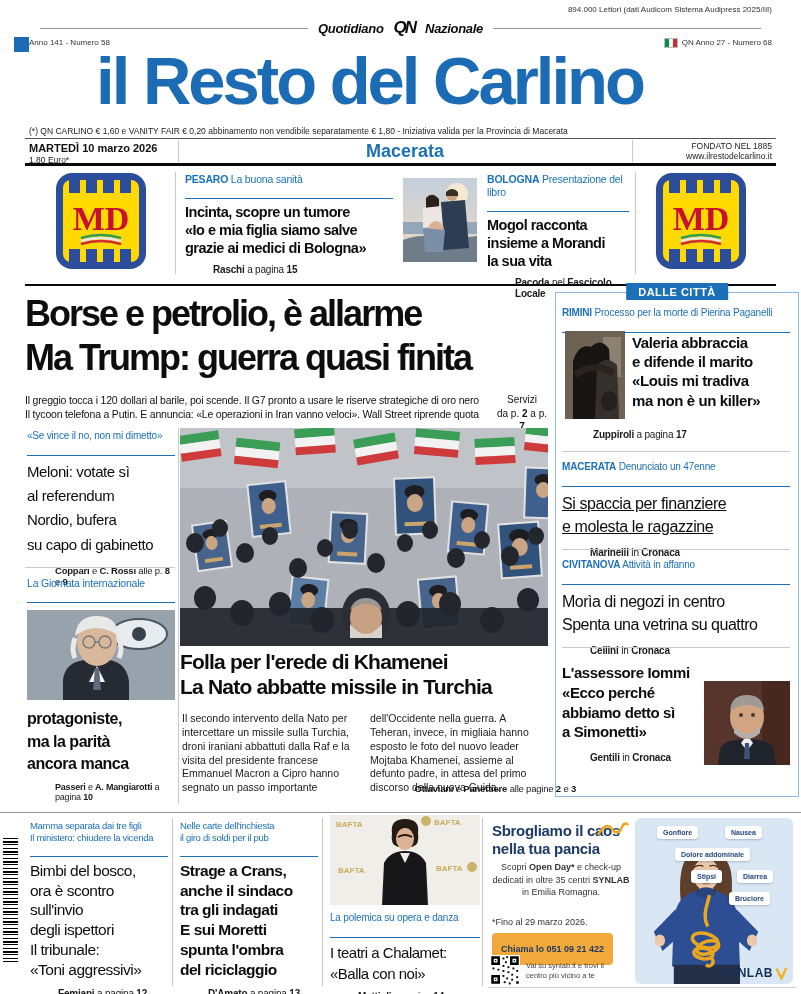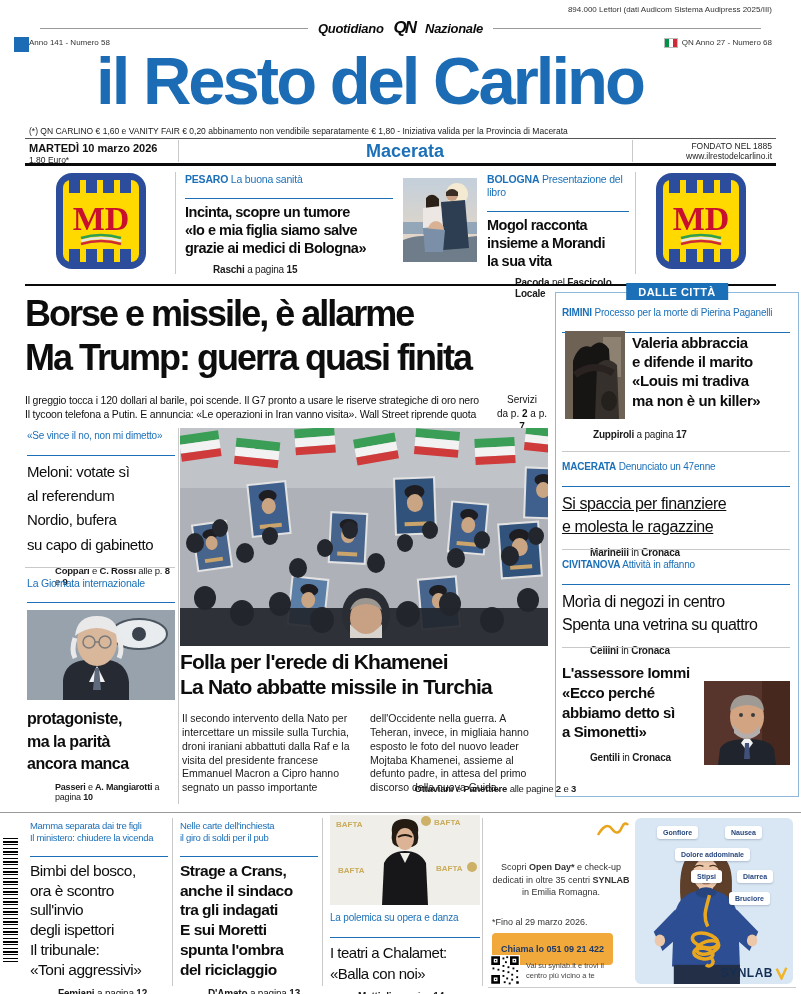--- a/index.html
+++ b/index.html
@@ -157,26 +157,26 @@
     <g>
       <path d="M26 66 Q46 60 66 66" stroke="#2e9e4f" stroke-width="2.5" fill="none"></path>
       <path d="M26 69 Q46 63 66 69" stroke="#e6e6e6" stroke-width="2.5" fill="none"></path>
       <path d="M26 72 Q46 66 66 72" stroke="#ce2b37" stroke-width="2.5" fill="none"></path>
     </g>
   </svg>
 
   <div class="hblack" style="top:284px;left:25px;width:751px;height:2px;"></div>
 
   <div class="abs hl bold" style="top:292px;left:25px;width:530px;font-size:36px;letter-spacing:-2px;line-height:1.22;">
-    <div>Borse e missile, è allarme</div>
+    <div>Borse e petrolio, è allarme</div>
     <div>Ma Trump: guerra quasi finita</div>
   </div>
   <div class="abs deck" style="top:393px;left:25px;width:465px;">
     <div>Il greggio tocca i 120 dollari al barile, poi scende. Il G7 pronto a usare le riserve strategiche di oro nero</div>
-    <div>Il tycoon telefona a Putin. E annuncia: «Le operazioni in Iran vanno visita». Wall Street riprende quota</div>
+    <div>Il tycoon telefona a Putin. E annuncia: «Le operazioni in Iran vanno veloci». Wall Street riprende quota</div>
   </div>
   <div class="abs" style="top:393px;left:496px;width:52px;font-size:10px;text-align:center;line-height:1.35;">
     <div>Servizi</div>
     <div><span>da p. </span><span class="bold">2</span><span> a p. </span><span class="bold">7</span></div>
   </div>
 
   <div class="vline" style="top:428px;left:178px;height:376px;"></div>
 
   <div class="abs" style="top:430px;left:27px;width:148px;">
     <div class="kicker" style="font-size:10px;">«Se vince il no, non mi dimetto»</div>
@@ -477,20 +477,24 @@
     </svg>
     <div class="kicker" style="font-size:10px;margin-top:7px;">La polemica su opera e danza</div>
     <div class="hl" style="font-size:15px;line-height:1.45;margin-top:4px;letter-spacing:-0.5px;">
       <div>I teatri a Chalamet:</div>
       <div>«Balla con noi»</div>
     </div>
     <div class="byline" style="margin-top:6px;"><span class="bb">Mattioli</span><span> a pagina </span><span class="bb">14</span></div>
   </div>
 
   <div class="abs" style="top:815px;left:488px;width:308px;height:172px;border-bottom:1px solid #ccc;">
+    <div style="position:absolute;top:7px;left:4px;font-size:15px;font-weight:bold;color:#1e3a66;line-height:1.18;letter-spacing:-0.3px;">
+      <div>Sbrogliamo il caos</div>
+      <div>nella tua pancia</div>
+    </div>
     <svg style="position:absolute;top:4px;left:108px;" width="34" height="20" viewBox="0 0 34 20">
       <path d="M2 16 Q10 2 16 10 Q22 18 26 8 Q29 2 32 6" stroke="#eaa51f" stroke-width="2.5" fill="none"></path>
     </svg>
     <div style="position:absolute;top:46px;left:4px;width:138px;font-size:9px;line-height:1.4;color:#333;text-align:center;"><span>Scopri </span><span class="bold">Open Day*</span><span> e check-up dedicati in oltre 35 centri </span><span class="bold">SYNLAB</span><span> in Emilia Romagna.</span></div>
     <div style="position:absolute;top:102px;left:4px;font-size:9px;color:#333;">*Fino al 29 marzo 2026.</div>
     <div style="position:absolute;top:118px;left:4px;"><span class="adbtn">Chiama lo 051 09 21 422</span></div>
 
     <svg style="position:absolute;top:140px;left:2px;" width="30" height="30" viewBox="0 0 48 48">
       <rect width="48" height="48" fill="#fff"></rect>
       <g fill="#000">

